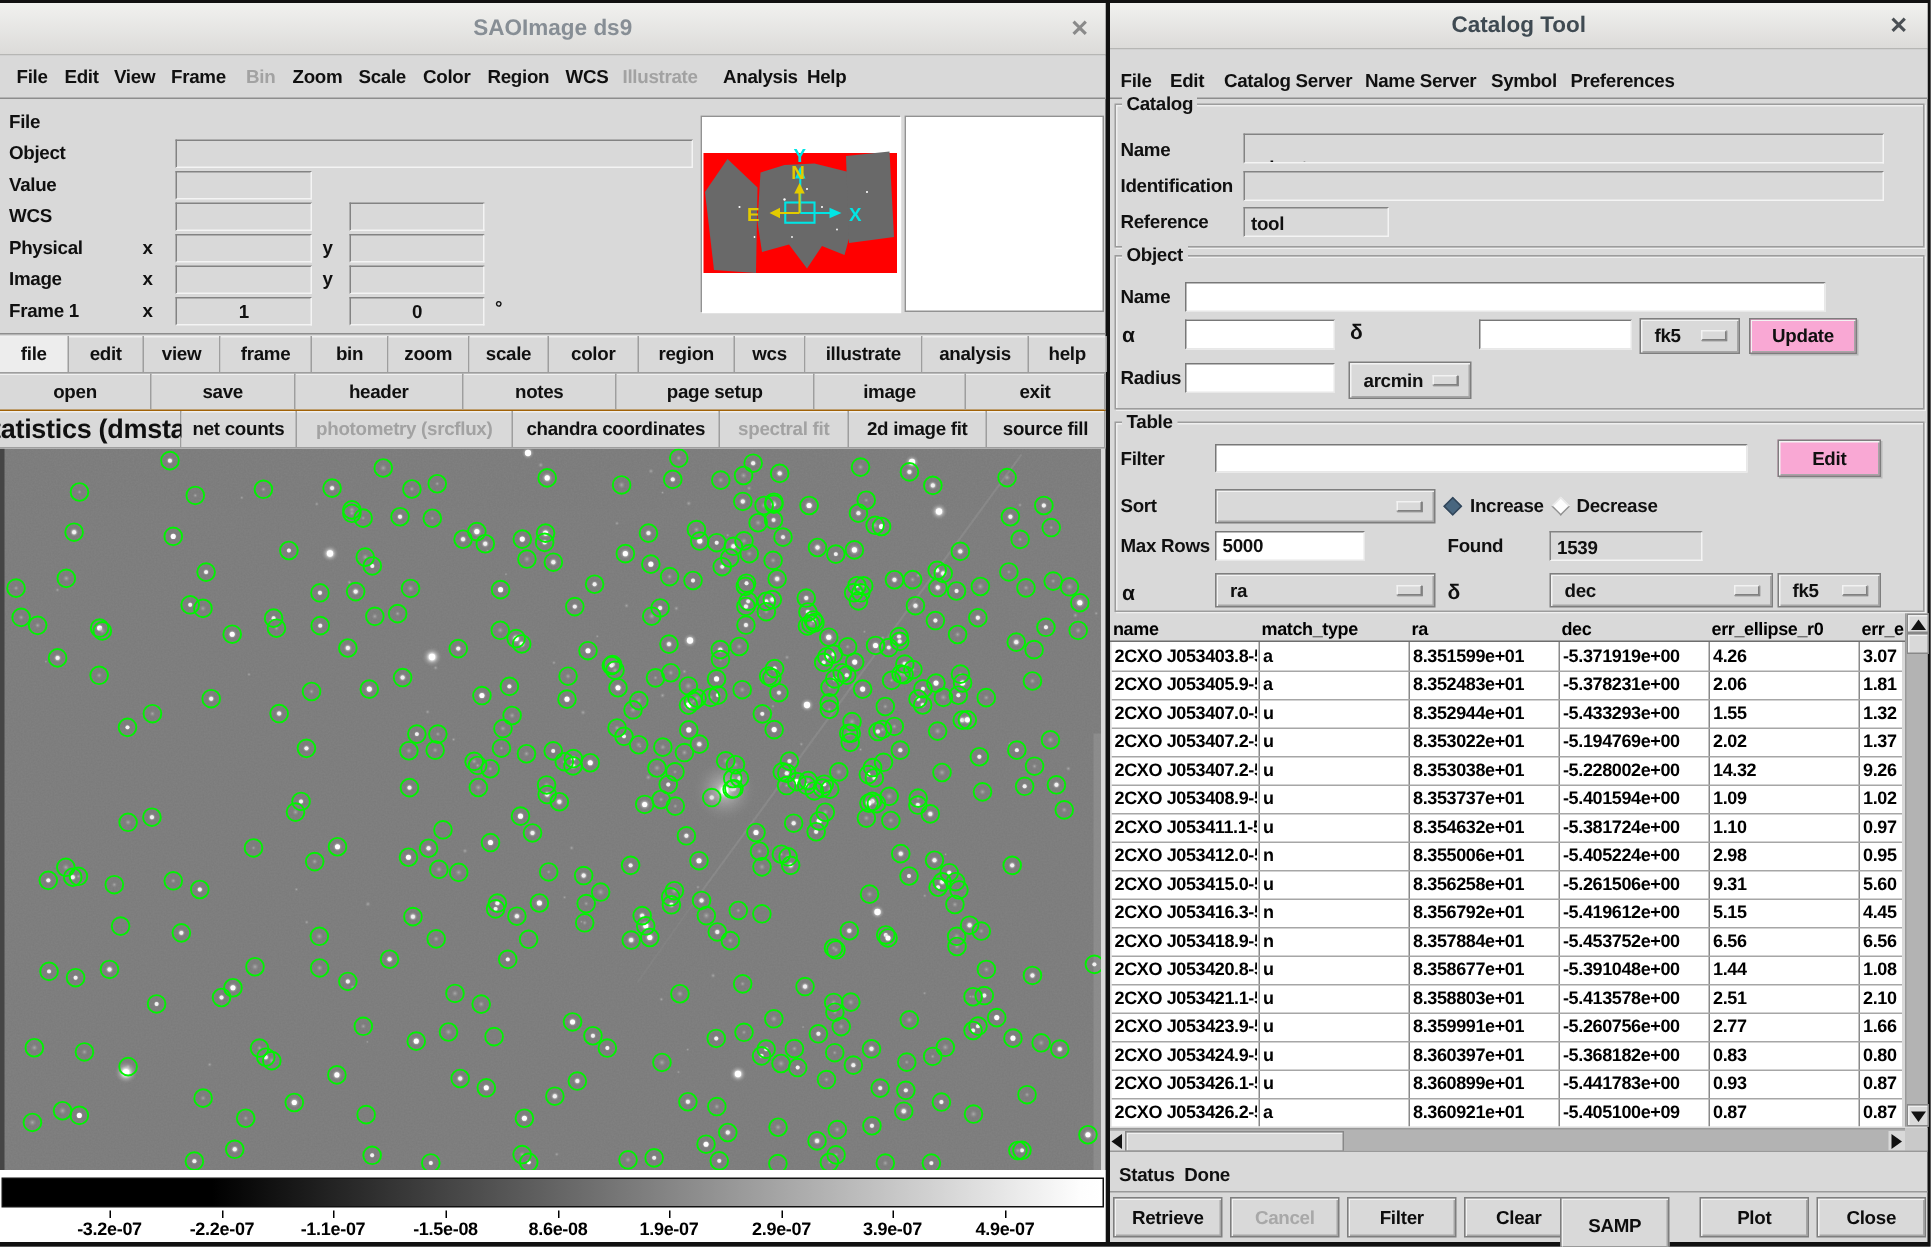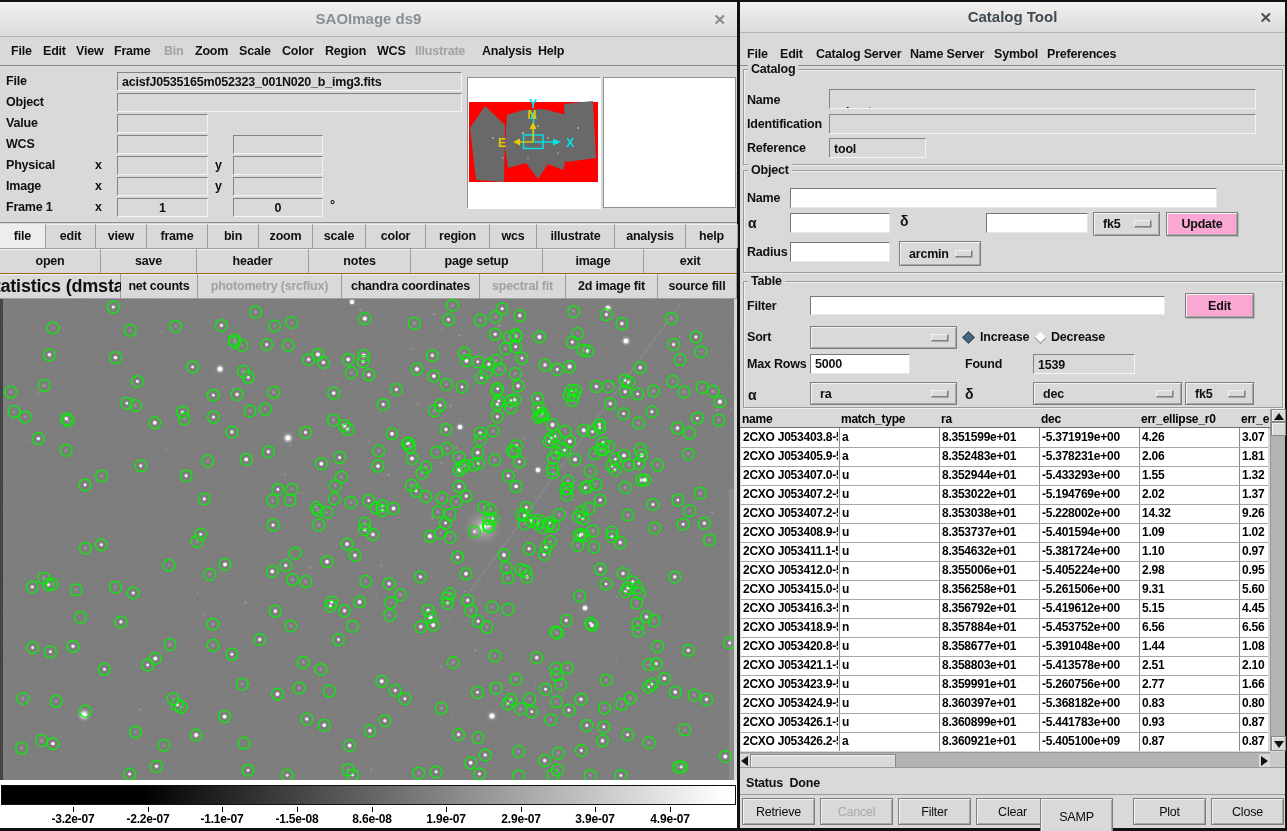--- a/index.html
+++ b/index.html
@@ -10,21 +10,21 @@
 .mi{position:absolute;font-size:12.5px;font-weight:bold;color:#101010;letter-spacing:-0.2px;white-space:nowrap}
 .dis{color:#a2a2a2}
 .lbl{position:absolute;font-size:12.5px;font-weight:bold;color:#101010;letter-spacing:-0.2px;white-space:nowrap}
 .sk{position:absolute;background:#d9d9d9;border:1px solid;border-color:#838383 #f4f4f4 #f4f4f4 #838383;font-size:12.5px;font-weight:bold;letter-spacing:-0.2px;padding:2px 4px 0;color:#101010;white-space:nowrap;overflow:hidden}
 .we{position:absolute;background:#fff;border:1px solid;border-color:#787878 #e8e8e8 #e8e8e8 #787878;font-size:12.5px;font-weight:bold;letter-spacing:-0.2px;padding:2px 4px 0;color:#101010;white-space:nowrap;overflow:hidden}
 .btn{position:absolute;background:#f9a8d4;border:1px solid #7e7e7e;box-shadow:inset 1px 1px 0 #f3f3f3,inset -1px -1px 0 #a6a6a6,1px 1px 0 #b9b9b9;font-size:12.5px;font-weight:bold;letter-spacing:-0.2px;color:#101010;display:flex;align-items:center;justify-content:center;white-space:nowrap}
 .dd{position:absolute;background:#d9d9d9;border:1px solid #7e7e7e;box-shadow:inset 1px 1px 0 #f3f3f3,inset -1px -1px 0 #a6a6a6;font-size:12.5px;font-weight:bold;letter-spacing:-0.2px;color:#101010;display:flex;align-items:center;padding-left:9px;white-space:nowrap}
 .dd i{position:absolute;right:8px;top:50%;margin-top:-4px;width:17px;height:7px;background:#d9d9d9;border:1px solid;border-color:#f2f2f2 #808080 #808080 #f2f2f2;box-shadow:0.5px 0.5px 0 #707070}
 .gbox{position:absolute;border:1px solid #9c9c9c;box-shadow:inset 1px 1px 0 #efefef, 1px 1px 0 #efefef}
 .gcap{position:absolute;top:-8px;left:4px;background:#d9d9d9;padding:0 3px;font-size:12.5px;font-weight:bold;letter-spacing:-0.2px;color:#101010}
-.bb{position:absolute;display:flex;align-items:center;justify-content:center;background:#d9d9d9;border:1px solid #7e7e7e;box-shadow:inset 1px 1px 0 #f3f3f3,inset -1px -1px 0 #a6a6a6;font-size:12.5px;font-weight:normal;letter-spacing:-0.2px;color:#0d0d0d}
+.bb{position:absolute;display:flex;align-items:center;justify-content:center;background:#d9d9d9;border:1px solid #7e7e7e;box-shadow:inset 1px 1px 0 #f3f3f3,inset -1px -1px 0 #a6a6a6;font-size:12.5px;font-weight:bold;letter-spacing:-0.2px;color:#0d0d0d}
 .cell{position:absolute;font-size:12px;font-weight:bold;letter-spacing:-0.25px;color:#000;white-space:nowrap;overflow:hidden}
 .hdr{position:absolute;font-size:12px;font-weight:bold;letter-spacing:-0.25px;color:#000;white-space:nowrap}
 .tk{position:absolute;width:1px;height:5px;background:#000}
 .cl{position:absolute;font-size:12px;font-weight:bold;color:#000;transform:translateX(-50%);letter-spacing:-0.2px}
 </style></head><body>
 <div id="page">
 <div class="win" style="left:0;top:2px;width:737px;height:826px">
       <div class="tbar" style="height:35px;line-height:34px;color:#878e95">SAOImage ds9<span class="x" style="right:11px;line-height:35px">✕</span></div>
       <div class="mbar" style="top:35px;height:29px"></div>
       <div class="mi" style="left:11px;top:42px">File</div>
@@ -34,21 +34,20 @@
       <div class="mi dis" style="left:164px;top:42px">Bin</div>
       <div class="mi" style="left:195px;top:42px">Zoom</div>
       <div class="mi" style="left:239px;top:42px">Scale</div>
       <div class="mi" style="left:282px;top:42px">Color</div>
       <div class="mi" style="left:325px;top:42px">Region</div>
       <div class="mi" style="left:377px;top:42px">WCS</div>
       <div class="mi dis" style="left:415px;top:42px">Illustrate</div>
       <div class="mi" style="left:482px;top:42px">Analysis</div>
       <div class="mi" style="left:538px;top:42px">Help</div>
       <div class="lbl" style="left:6px;top:72px">File</div>
-      <div class="sk" style="left:117px;top:70px;width:345px;height:19px">acisfJ0535165m052323_001N020_b_img3.fits</div>
       <div class="lbl" style="left:6px;top:93px">Object</div>
       <div class="sk" style="left:117px;top:91px;width:345px;height:19px"></div>
       <div class="lbl" style="left:6px;top:114px">Value</div>
       <div class="sk" style="left:117px;top:112px;width:91px;height:19px;text-align:center"></div>
       <div class="lbl" style="left:6px;top:135px">WCS</div>
       <div class="sk" style="left:117px;top:133px;width:91px;height:19px;text-align:center"></div>
       <div class="sk" style="left:233px;top:133px;width:90px;height:19px;text-align:center"></div>
       <div class="lbl" style="left:6px;top:156px">Physical</div>
       <div class="sk" style="left:117px;top:154px;width:91px;height:19px;text-align:center"></div>
       <div class="sk" style="left:233px;top:154px;width:90px;height:19px;text-align:center"></div>

